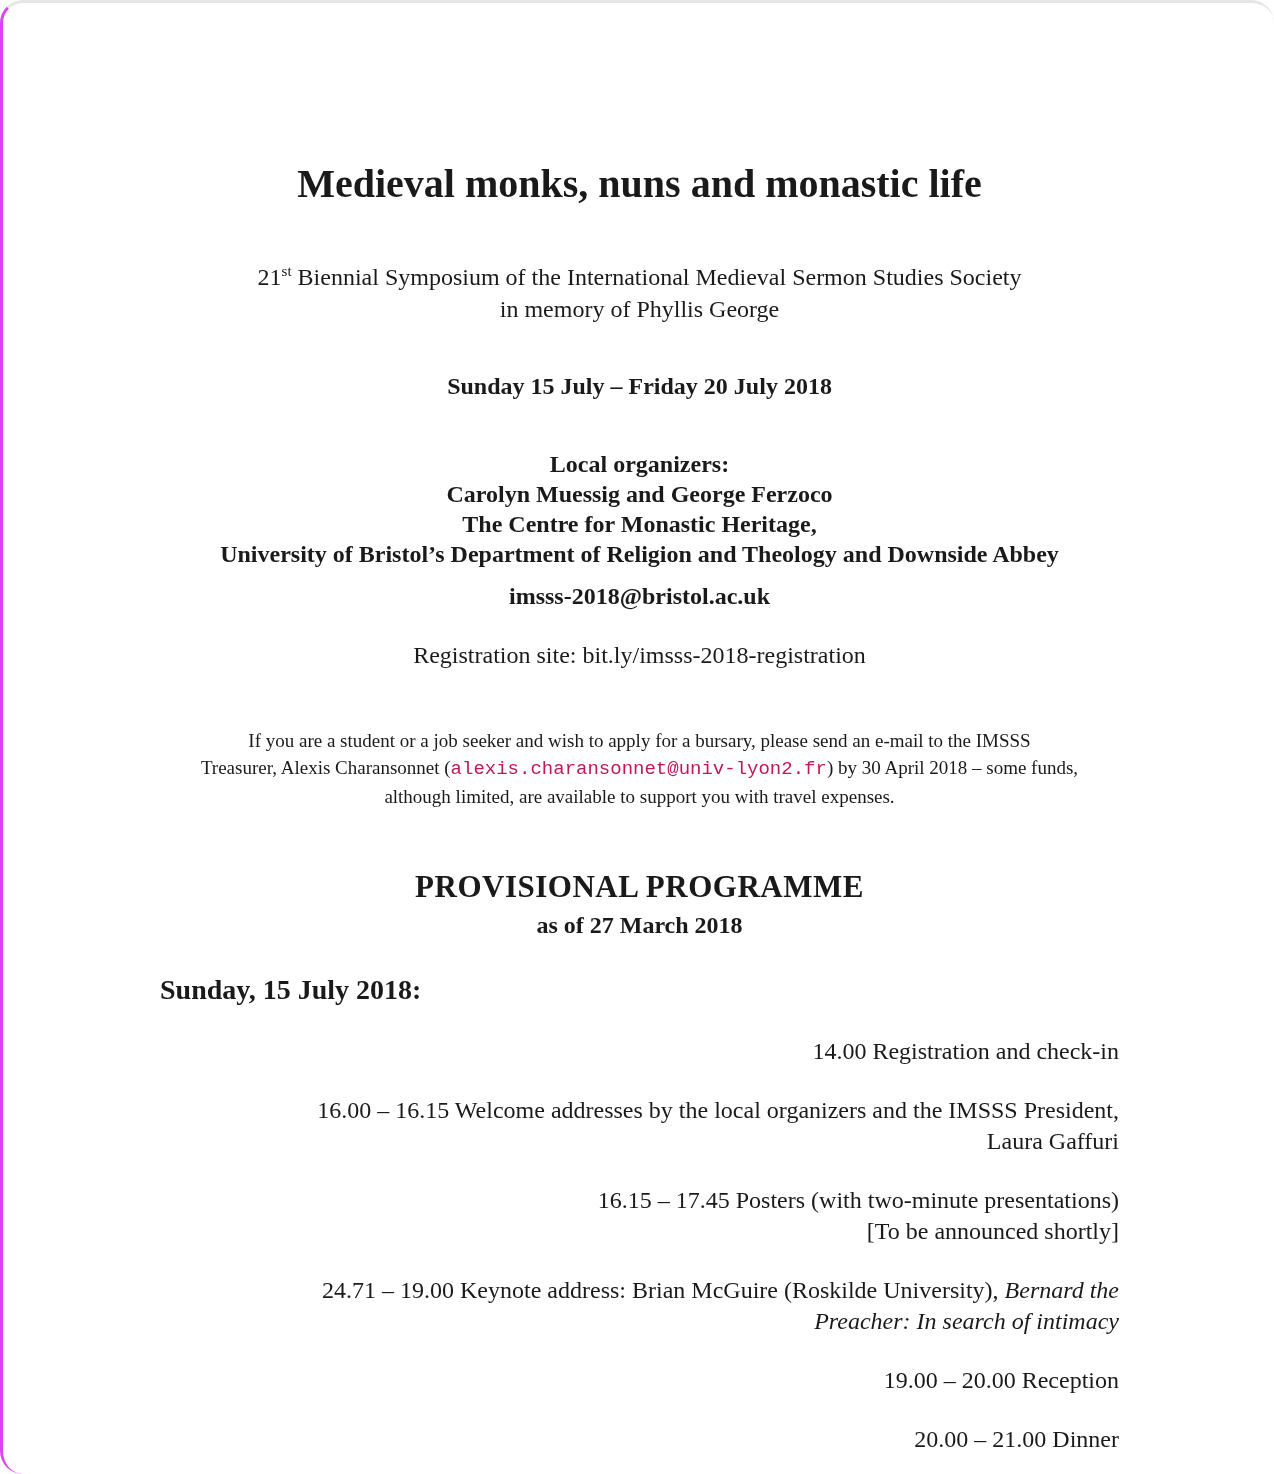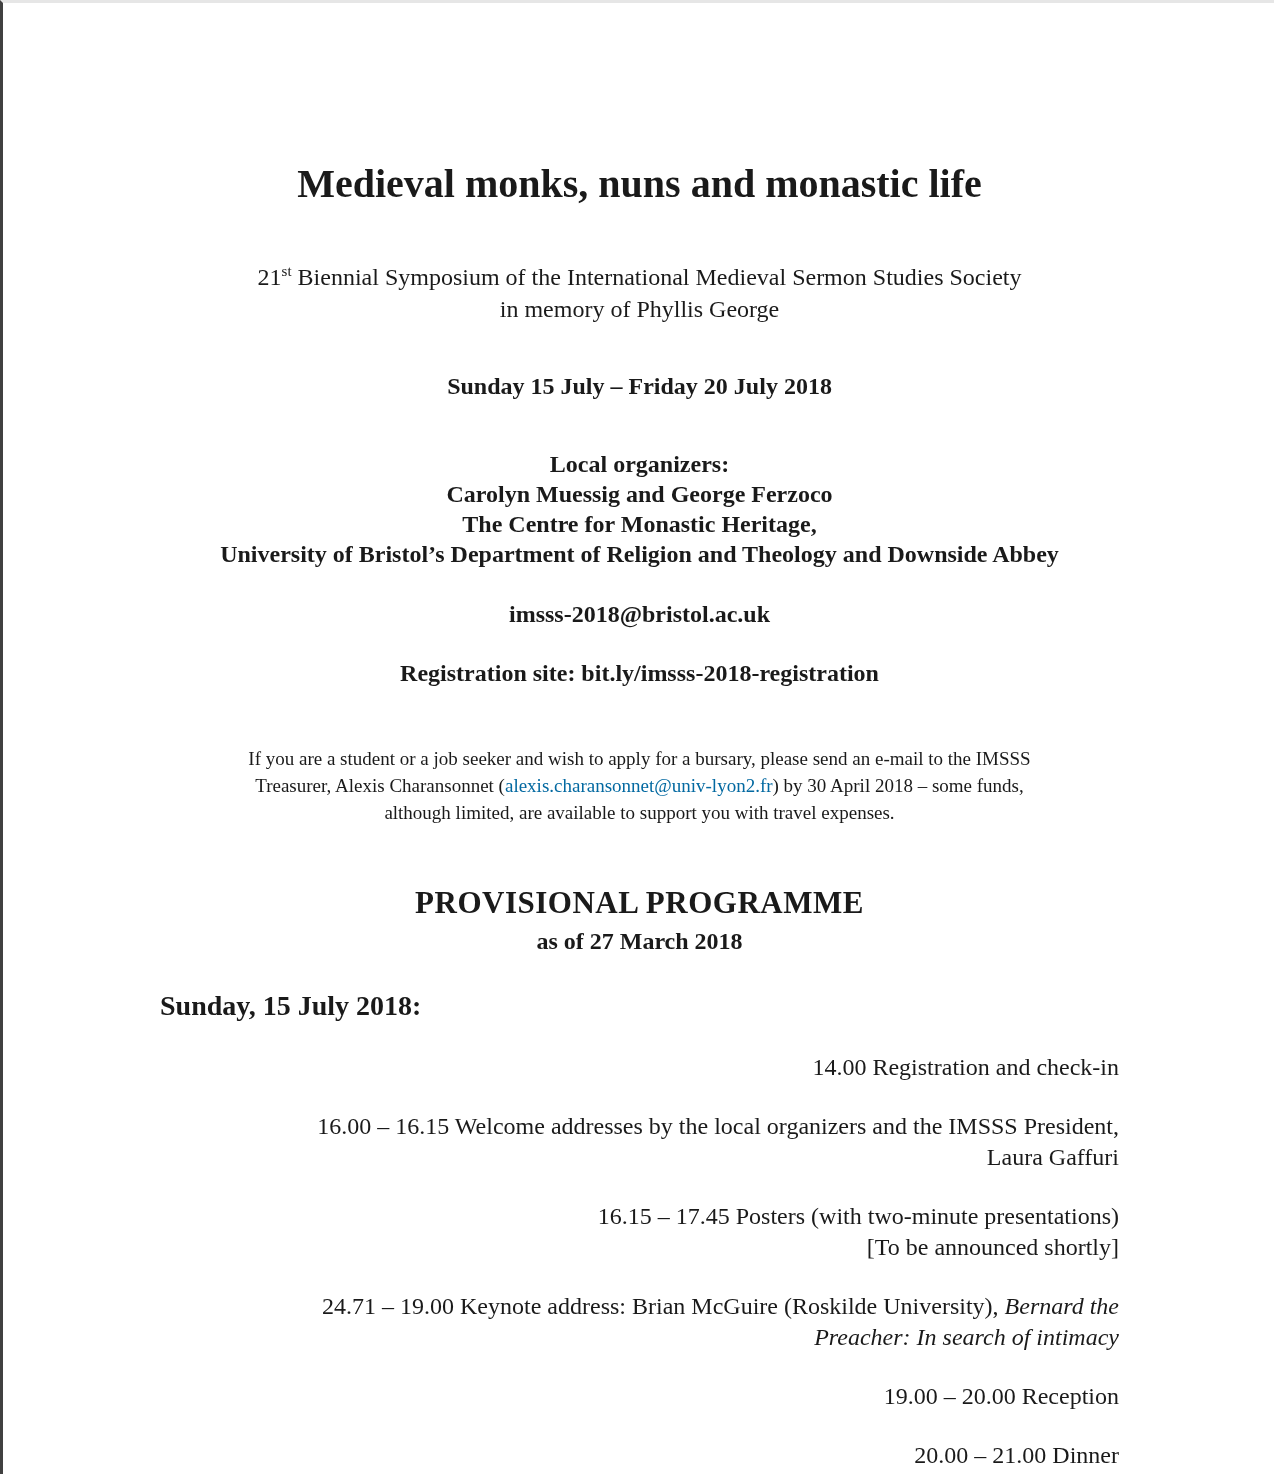--- a/index.html
+++ b/index.html
@@ -7,24 +7,25 @@
     padding: 0;
     background: #ffffff;
   }
   .page {
     position: relative;
     width: 1274px;
     height: 1474px;
     box-sizing: border-box;
     background: #ffffff;
     border-top: 3px solid #e6e6e6;
-    border-left: 3px solid #404040;
+    border-left: 3px solid #d946ef;
     overflow: hidden;
     color: #1a1a1a;
     font-family: "Liberation Serif", "DejaVu Serif", serif;
+    border-radius: 23px;
   }
   .content {
     box-sizing: border-box;
     width: 100%;
     padding: 0 155px 0 157px;
     text-align: center;
   }
   p, h1, h2, h3 { margin: 0; }
   .title {
     padding-top: 158px;
@@ -45,40 +46,41 @@
     line-height: 30px;
     font-weight: bold;
   }
   .organizers {
     margin-top: 48px;
     font-size: 24px;
     line-height: 30px;
     font-weight: bold;
   }
   .email {
-    margin-top: 30px;
+    margin-top: 12px;
     font-size: 24px;
     line-height: 30px;
     font-weight: bold;
   }
   .registration {
     margin-top: 28px;
     font-size: 24px;
     line-height: 32px;
-    font-weight: bold;
+    font-weight: normal;
   }
   .bursary {
     margin-top: 56px;
     font-size: 19px;
     line-height: 27px;
     font-weight: normal;
   }
   .bursary a {
-    color: #0369a1;
+    color: #be185d;
     text-decoration: none;
+    font-family: Liberation Mono, monospace;
   }
   .prog-heading {
     margin-top: 58px;
     font-size: 31px;
     line-height: 38px;
     font-weight: bold;
     letter-spacing: 0.5px;
   }
   .as-of {
     margin-top: 4px;

